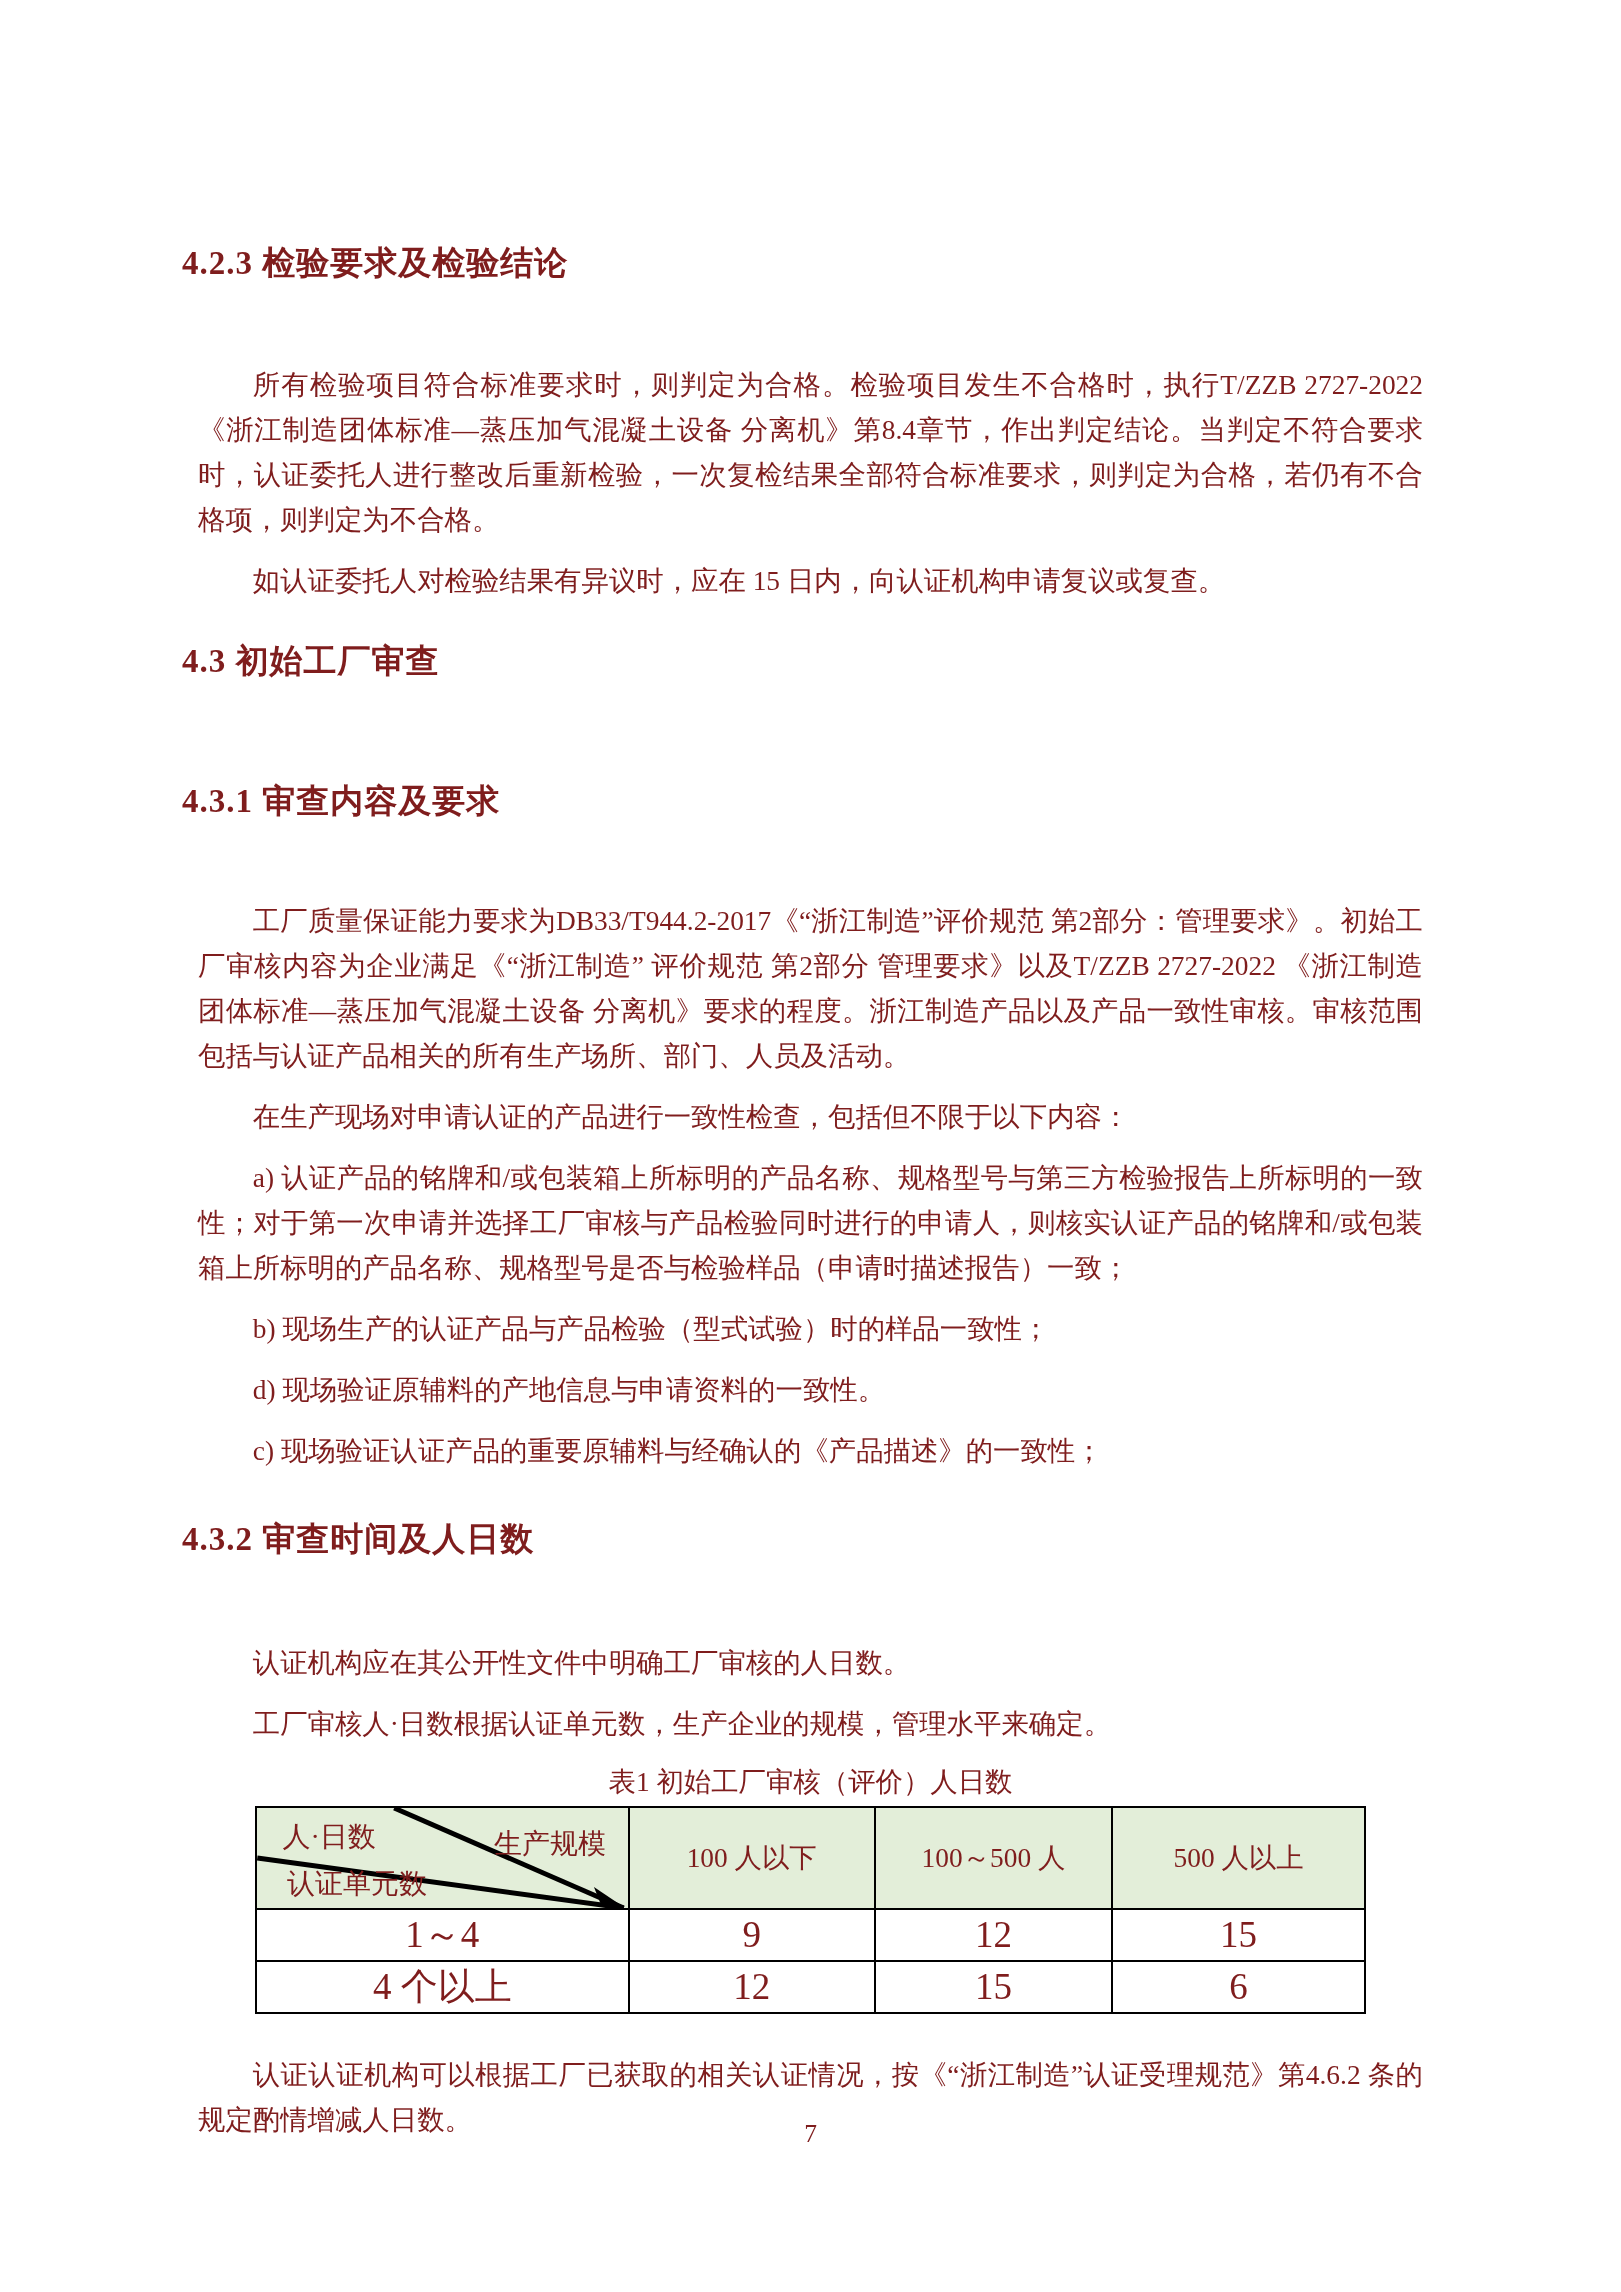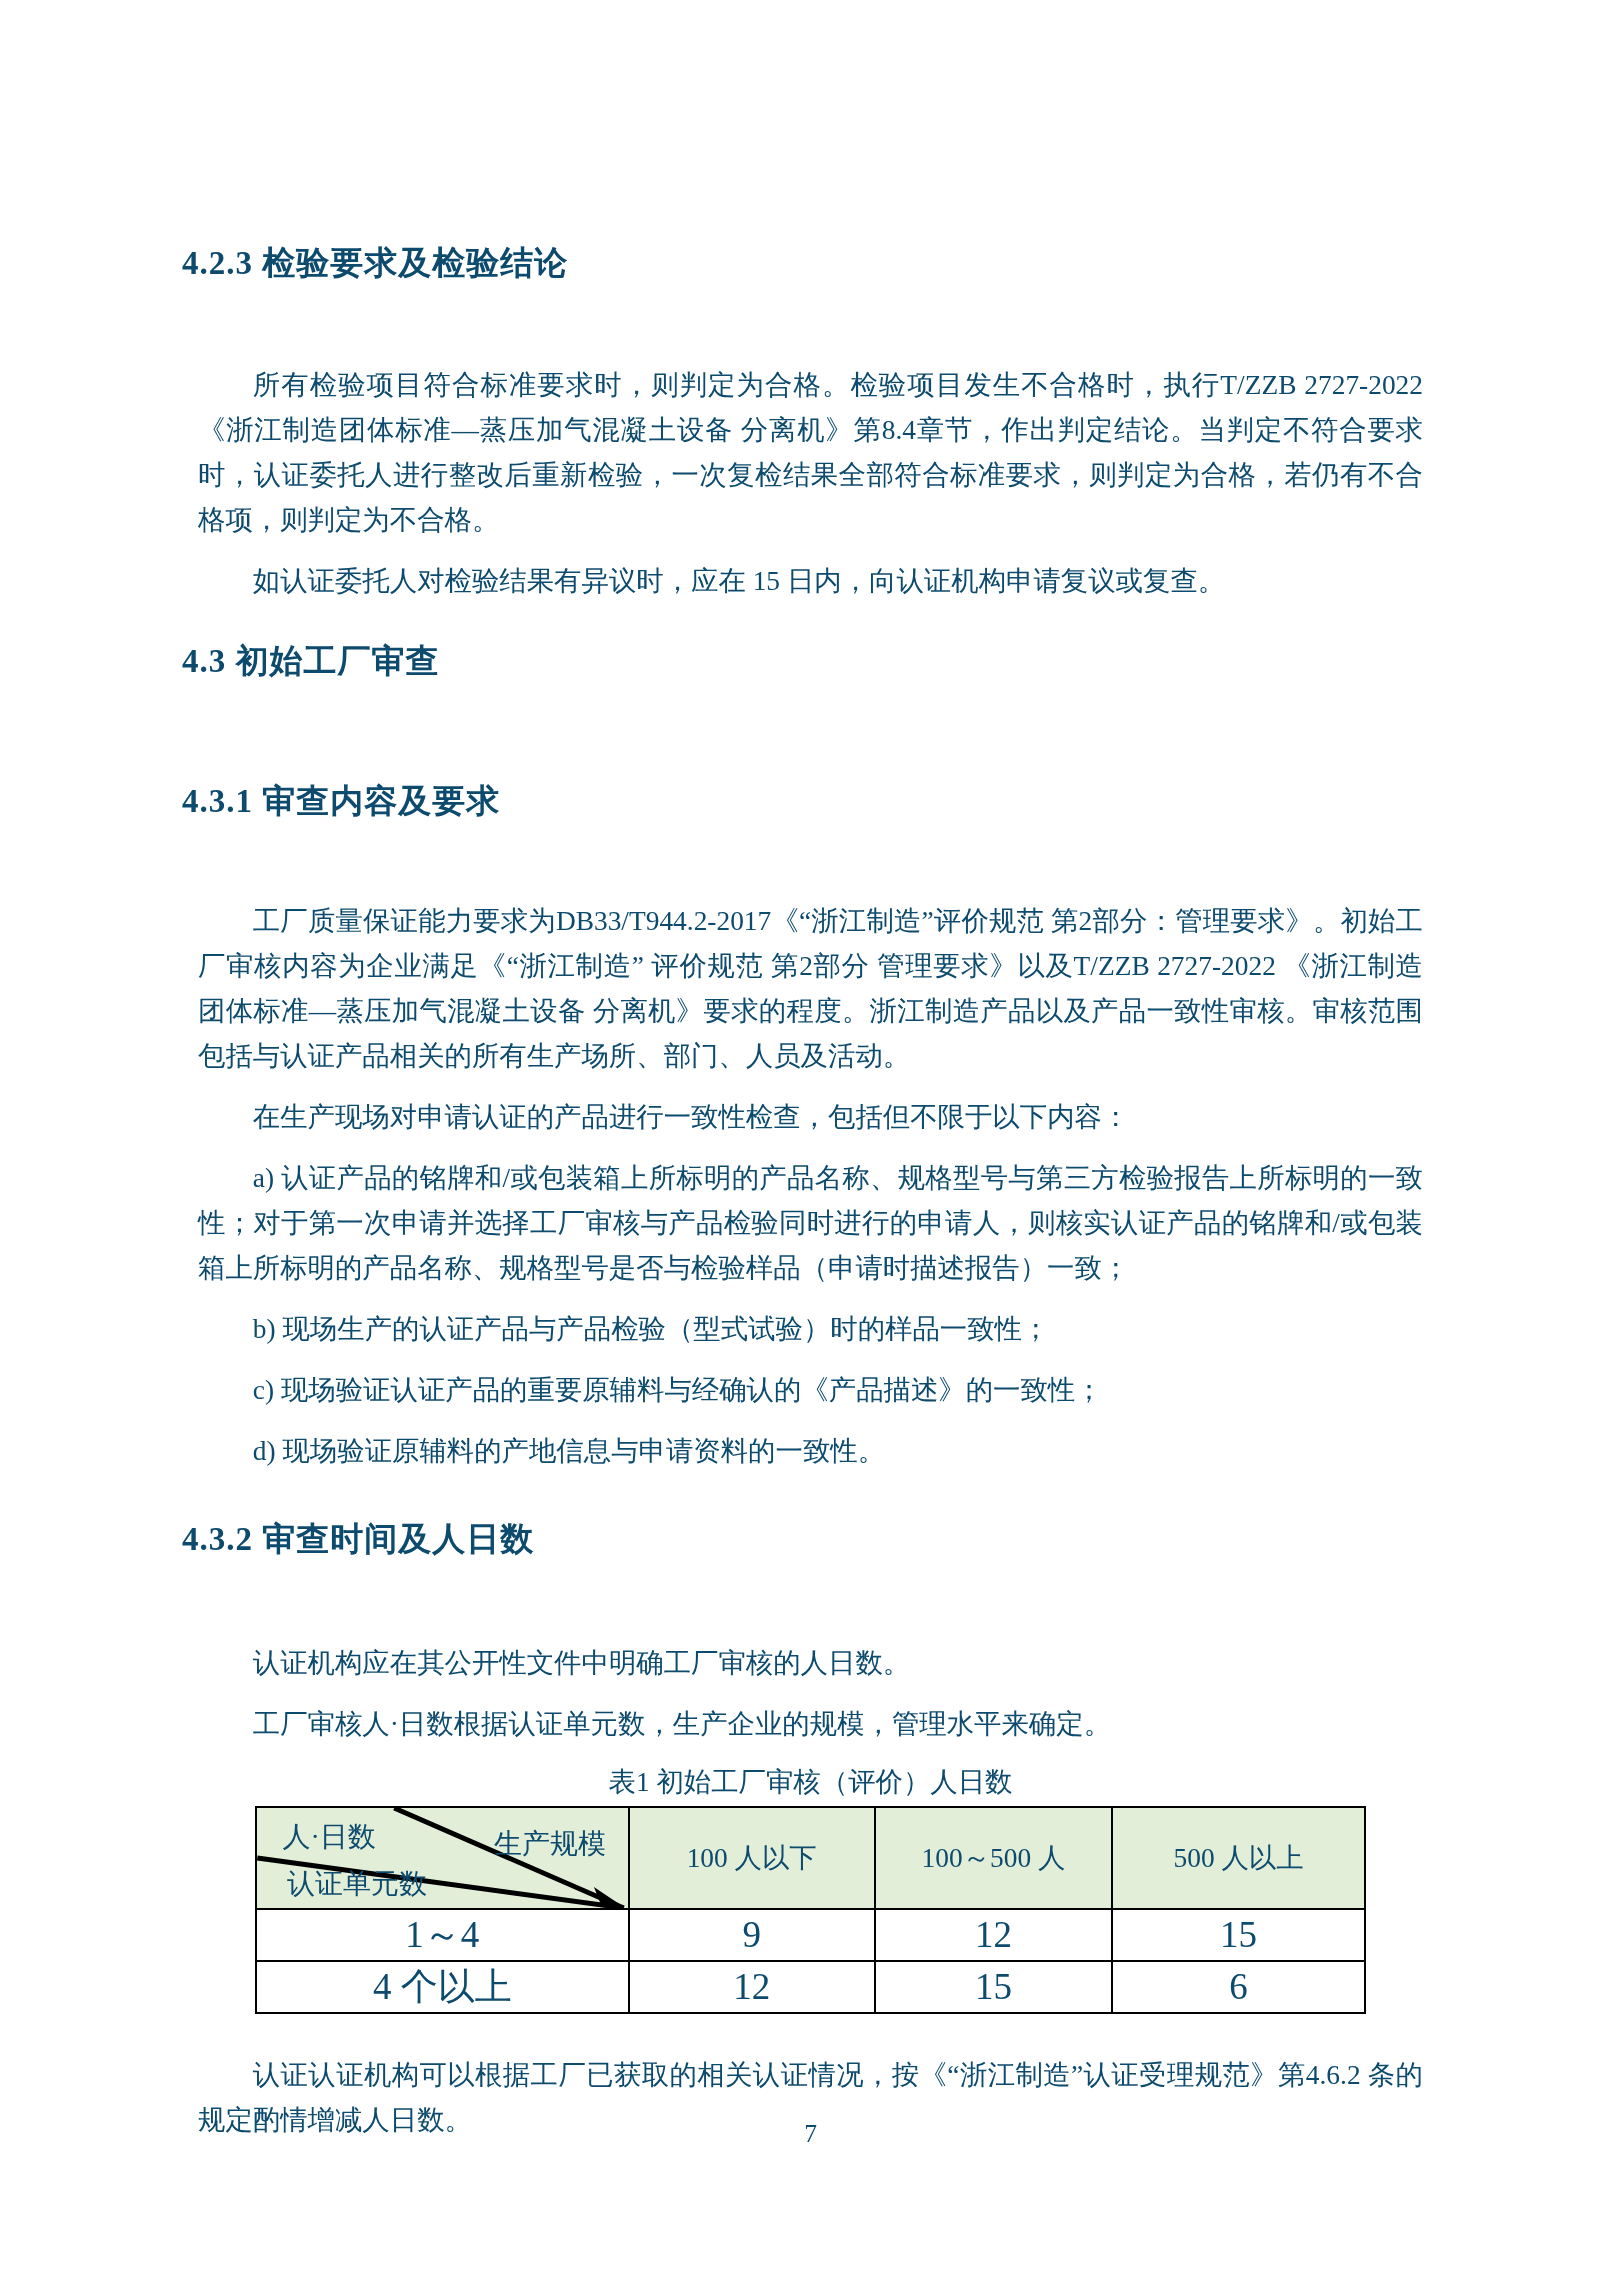--- a/index.html
+++ b/index.html
@@ -2,21 +2,21 @@
 <html lang="zh"><head>
 <meta charset="utf-8">
 <style>
   html,body { margin:0; padding:0; background:#9e9e9e; }
   .page {
     position:relative;
     width:1621px; height:2293px;
     margin:0 auto;
     background:#ffffff;
     font-family:"Liberation Serif","DejaVu Serif",serif;
-    color:#0c4a6e;
+    color:#7f1d1d;
     overflow:hidden;
   }
   .content { padding:243px 182px 0 182px; }
 
   .h {
     font-size:33px; font-weight:700; line-height:40px;
     margin:0; letter-spacing:1px;
   }
   .h423 { margin-bottom:80px; }
   .h43  { margin-top:37px; }
@@ -67,22 +67,22 @@
     <p class="body indent">所有检验项目符合标准要求时，则判定为合格。检验项目发生不合格时，执行T/ZZB 2727-2022《浙江制造团体标准—蒸压加气混凝土设备 分离机》第8.4章节，作出判定结论。当判定不符合要求时，认证委托人进行整改后重新检验，一次复检结果全部符合标准要求，则判定为合格，若仍有不合格项，则判定为不合格。</p>
     <p class="body indent">如认证委托人对检验结果有异议时，应在 15 日内，向认证机构申请复议或复查。</p>
 
     <h2 class="h h43">4.3 初始工厂审查</h2>
 
     <h2 class="h h431">4.3.1 审查内容及要求</h2>
     <p class="body indent">工厂质量保证能力要求为DB33/T944.2-2017《“浙江制造”评价规范 第2部分：管理要求》。初始工厂审核内容为企业满足《“浙江制造” 评价规范 第2部分 管理要求》以及T/ZZB 2727-2022 《浙江制造团体标准—蒸压加气混凝土设备 分离机》要求的程度。浙江制造产品以及产品一致性审核。审核范围包括与认证产品相关的所有生产场所、部门、人员及活动。</p>
     <p class="body indent">在生产现场对申请认证的产品进行一致性检查，包括但不限于以下内容：</p>
     <p class="body indent">a) 认证产品的铭牌和/或包装箱上所标明的产品名称、规格型号与第三方检验报告上所标明的一致性；对于第一次申请并选择工厂审核与产品检验同时进行的申请人，则核实认证产品的铭牌和/或包装箱上所标明的产品名称、规格型号是否与检验样品（申请时描述报告）一致；</p>
     <p class="body indent">b) 现场生产的认证产品与产品检验（型式试验）时的样品一致性；</p>
+    <p class="body indent">d) 现场验证原辅料的产地信息与申请资料的一致性。</p>
     <p class="body indent">c) 现场验证认证产品的重要原辅料与经确认的《产品描述》的一致性；</p>
-    <p class="body indent">d) 现场验证原辅料的产地信息与申请资料的一致性。</p>
 
     <h2 class="h h432">4.3.2 审查时间及人日数</h2>
     <p class="body indent">认证机构应在其公开性文件中明确工厂审核的人日数。</p>
     <p class="body indent">工厂审核人·日数根据认证单元数，生产企业的规模，管理水平来确定。</p>
 
     <div class="caption">表1  初始工厂审核（评价）人日数</div>
 
     <table class="t1">
       <colgroup>
         <col style="width:33.6%">

